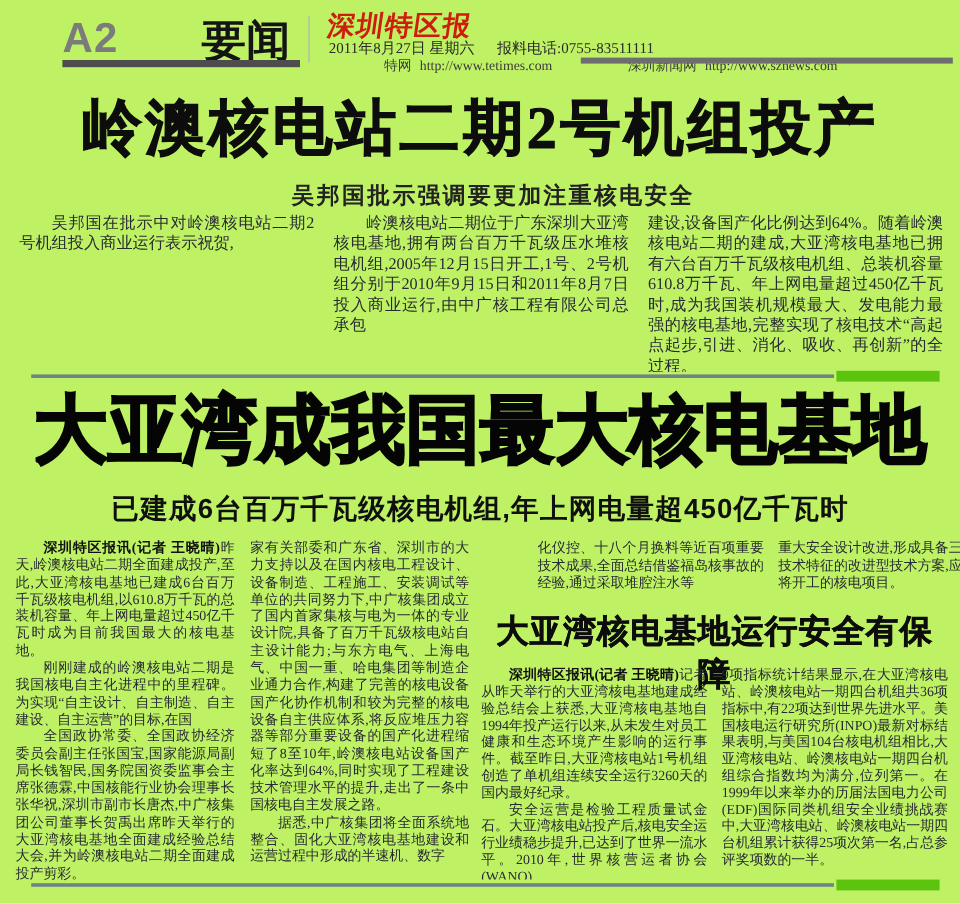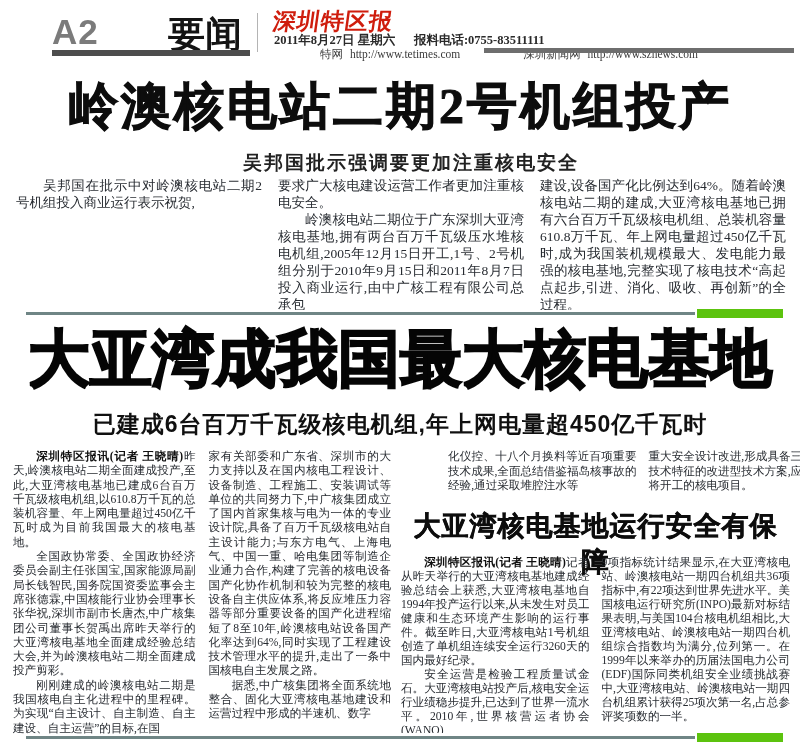--- a/index.html
+++ b/index.html
@@ -1,27 +1,27 @@
 <!DOCTYPE html>
 <html><head>
 <meta charset="utf-8">
 <style>
   html,body{margin:0;padding:0;background:#e9e9e9;}
-  .page{position:relative;width:800px;height:753px;margin:0 auto;background:#ffffff;
+  .page{position:relative;width:800px;height:753px;margin:0 auto;background:#bef264;
         font-family:"Liberation Serif",serif;color:#272b31;overflow:hidden;}
 
   
   .pageno{position:absolute;left:52px;top:12px;font-family:"Liberation Sans",sans-serif;
           font-size:35px;font-weight:bold;color:#7b7b7b;letter-spacing:1px;}
   .section-title{position:absolute;left:168px;top:10px;font-size:37px;font-weight:bold;color:#141414;}
   .bar-left{position:absolute;left:52px;top:50px;width:198px;height:6px;background:#4d4d4d;}
   .vline{position:absolute;left:257px;top:13px;width:1px;height:39px;background:#b4b4b4;}
   .masthead{position:absolute;left:273px;top:6px;font-size:23px;font-weight:bold;color:#cf1d0d;
             transform:skewX(-8deg);letter-spacing:1px;}
-  .dateline{position:absolute;left:274px;top:32px;font-size:12.5px;color:#2a2a2a;white-space:nowrap;font-weight:bold;}
+  .dateline{position:absolute;left:274px;top:32px;font-size:12.5px;color:#2a2a2a;white-space:nowrap;}
   .webline{position:absolute;left:274px;top:47px;font-size:11.5px;color:#3a3a3a;white-space:nowrap;}
   .webline .lbl{margin-right:4px;padding-left:46px;}
   .webline .url{margin-right:14px;}
   .bar-right{position:absolute;left:484px;top:48px;width:310px;height:5px;background:#6e6e6e;}
 
   
   .a1-head{position:absolute;top:76px;left:0;width:100%;margin:0;text-align:center;
            font-size:50px;font-weight:bold;color:#0d0d0d;letter-spacing:3px;line-height:1.2;
            -webkit-text-stroke:1px #0d0d0d;}
   .a1-sub{position:absolute;top:150px;left:0;width:100%;text-align:center;
@@ -84,40 +84,39 @@
     <div class="bar-right"></div>
   </header>
 
   <h1 class="a1-head">岭澳核电站二期2号机组投产</h1>
   <div class="a1-sub">吴邦国批示强调要更加注重核电安全</div>
   <div class="cols a1-cols">
       <div class="col">
         <p class="para indent">吴邦国在批示中对岭澳核电站二期2号机组投入商业运行表示祝贺,</p>
       </div>
       <div class="col">
-        <p class="para">要求广大核电建设运营工作者更加注重核电安全。</p>
         <p class="para indent">岭澳核电站二期位于广东深圳大亚湾核电基地,拥有两台百万千瓦级压水堆核电机组,2005年12月15日开工,1号、2号机组分别于2010年9月15日和2011年8月7日投入商业运行,由中广核工程有限公司总承包</p>
       </div>
       <div class="col">
         <p class="para">建设,设备国产化比例达到64%。随着岭澳核电站二期的建成,大亚湾核电基地已拥有六台百万千瓦级核电机组、总装机容量610.8万千瓦、年上网电量超过450亿千瓦时,成为我国装机规模最大、发电能力最强的核电基地,完整实现了核电技术“高起点起步,引进、消化、吸收、再创新”的全过程。</p>
       </div>
     </div>
 
   <div class="rule rule1">
     <div class="line"></div>
     <div class="green"></div>
   </div>
 
   <h2 class="a2-head">大亚湾成我国最大核电基地</h2>
   <div class="a2-deck">已建成6台百万千瓦级核电机组,年上网电量超450亿千瓦时</div>
   <div class="cols a2-left">
       <div class="col">
         <p class="para indent"><b>深圳特区报讯(记者 王晓晴)</b>昨天,岭澳核电站二期全面建成投产,至此,大亚湾核电基地已建成6台百万千瓦级核电机组,以610.8万千瓦的总装机容量、年上网电量超过450亿千瓦时成为目前我国最大的核电基地。</p>
+        <p class="para indent">刚刚建成的岭澳核电站二期是我国核电自主化进程中的里程碑。为实现“自主设计、自主制造、自主建设、自主运营”的目标,在国</p>
         <p class="para indent">全国政协常委、全国政协经济委员会副主任张国宝,国家能源局副局长钱智民,国务院国资委监事会主席张德霖,中国核能行业协会理事长张华祝,深圳市副市长唐杰,中广核集团公司董事长贺禹出席昨天举行的大亚湾核电基地全面建成经验总结大会,并为岭澳核电站二期全面建成投产剪彩。</p>
-        <p class="para indent">刚刚建成的岭澳核电站二期是我国核电自主化进程中的里程碑。为实现“自主设计、自主制造、自主建设、自主运营”的目标,在国</p>
       </div>
       <div class="col">
         <p class="para">家有关部委和广东省、深圳市的大力支持以及在国内核电工程设计、设备制造、工程施工、安装调试等单位的共同努力下,中广核集团成立了国内首家集核与电为一体的专业设计院,具备了百万千瓦级核电站自主设计能力;与东方电气、上海电气、中国一重、哈电集团等制造企业通力合作,构建了完善的核电设备国产化协作机制和较为完整的核电设备自主供应体系,将反应堆压力容器等部分重要设备的国产化进程缩短了8至10年,岭澳核电站设备国产化率达到64%,同时实现了工程建设技术管理水平的提升,走出了一条中国核电自主发展之路。</p>
         <p class="para indent">据悉,中广核集团将全面系统地整合、固化大亚湾核电基地建设和运营过程中形成的半速机、数字</p>
       </div>
     </div>
   <div class="cols a2-right-top">
       <div class="col">
         <p class="para">化仪控、十八个月换料等近百项重要技术成果,全面总结借鉴福岛核事故的经验,通过采取堆腔注水等</p>
       </div>

